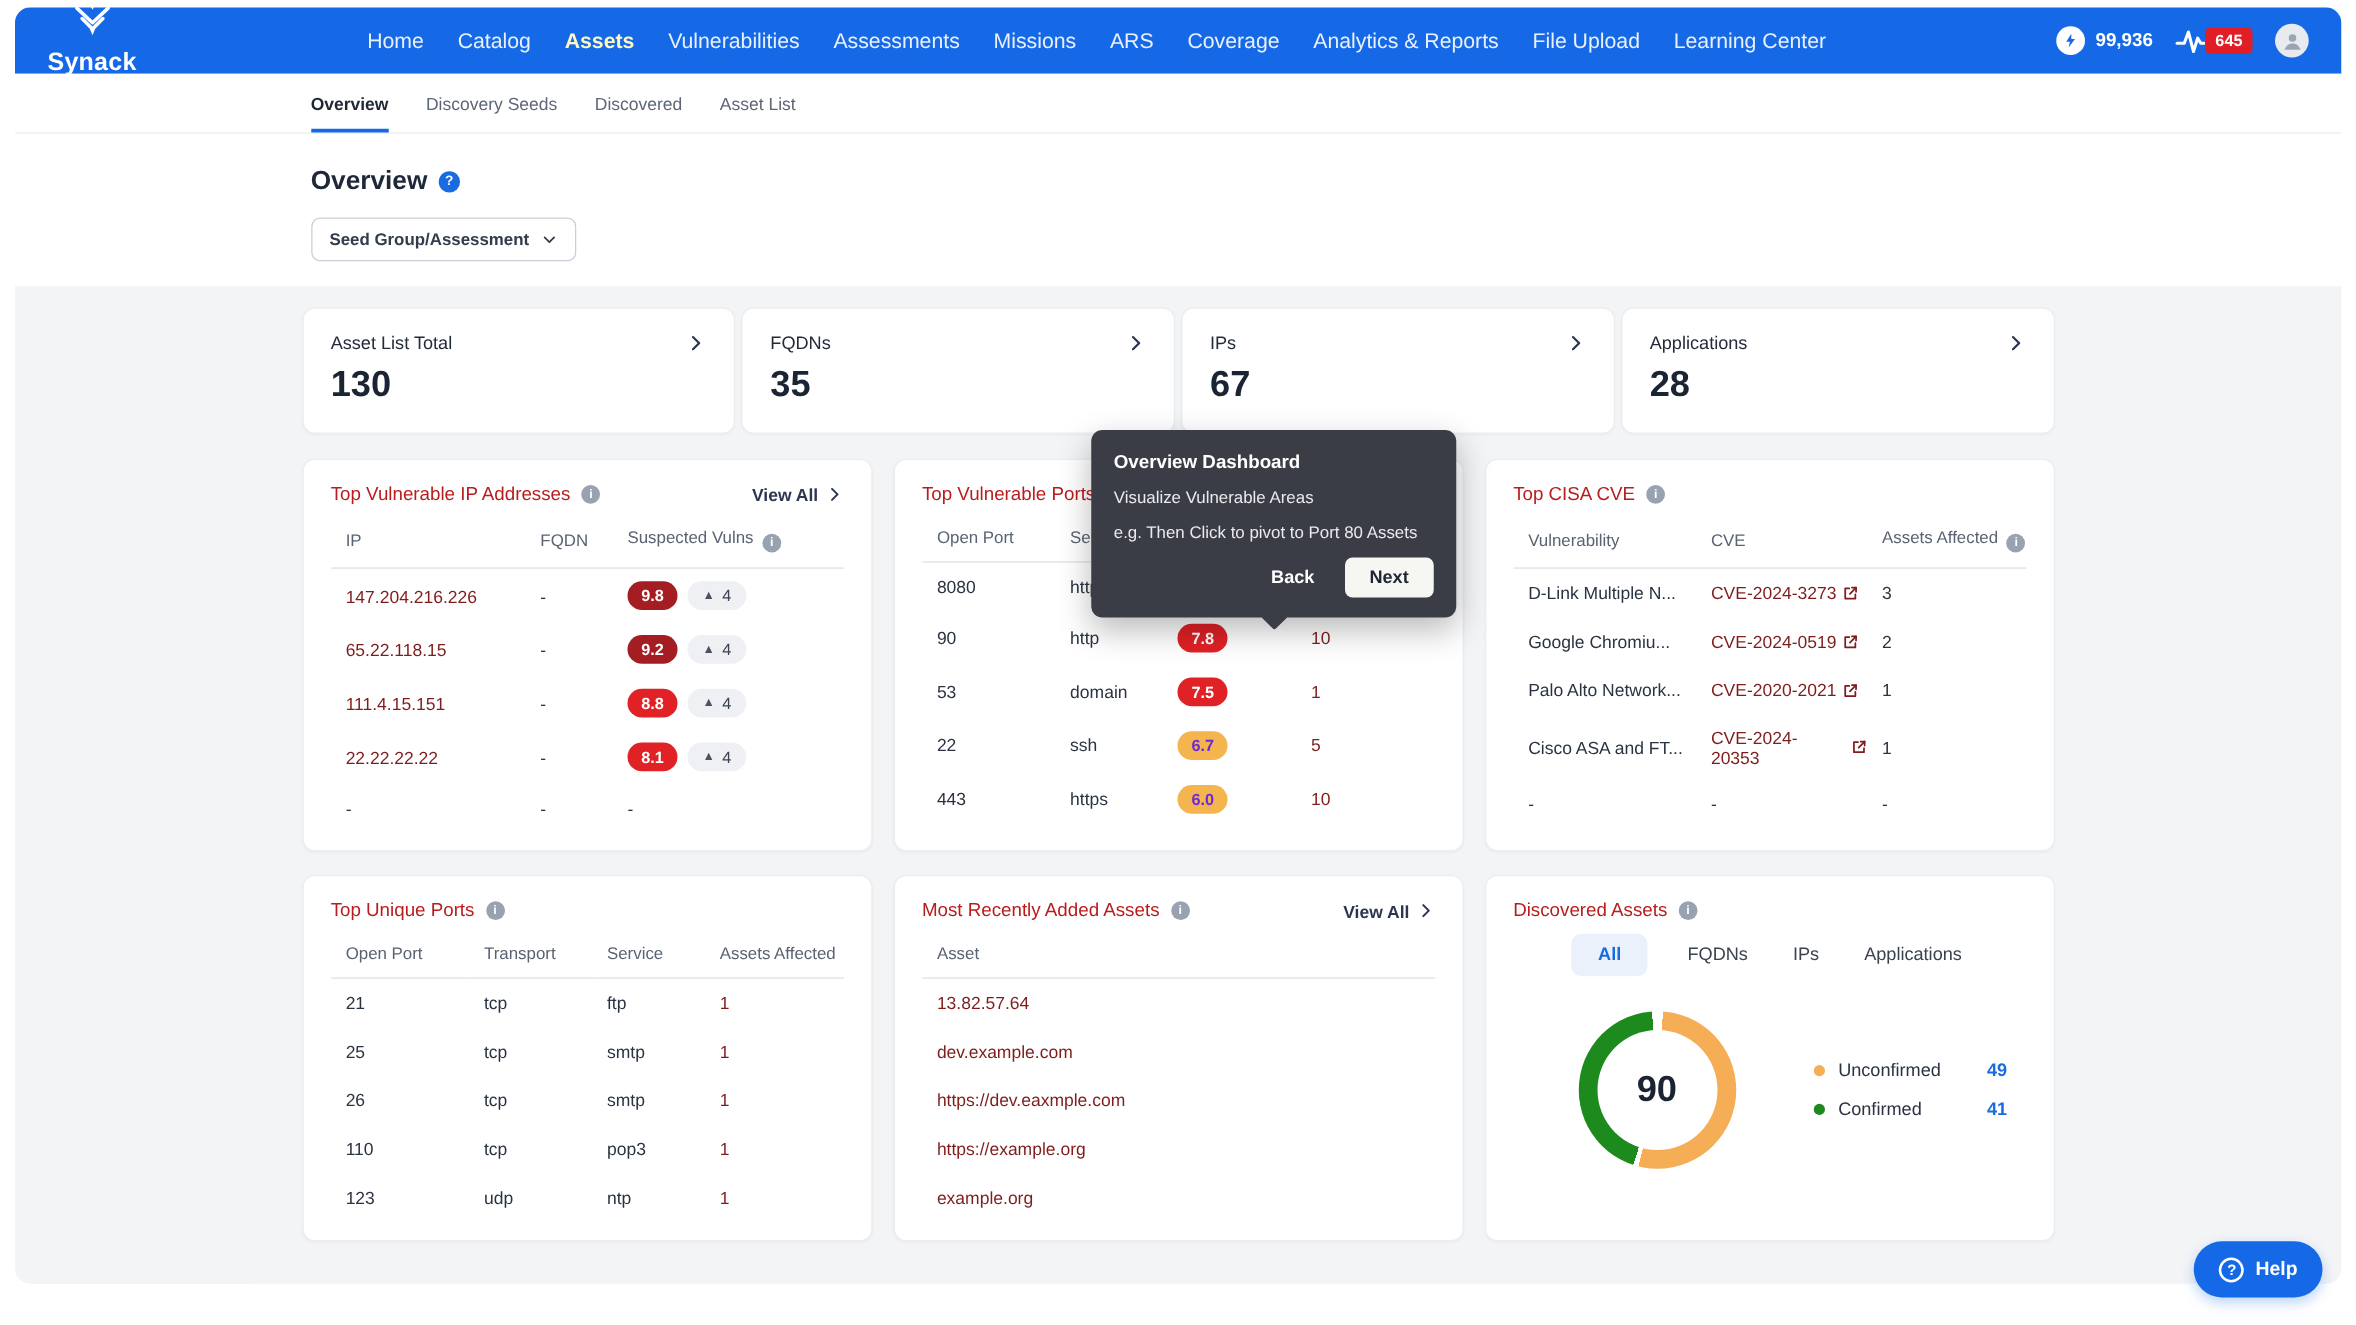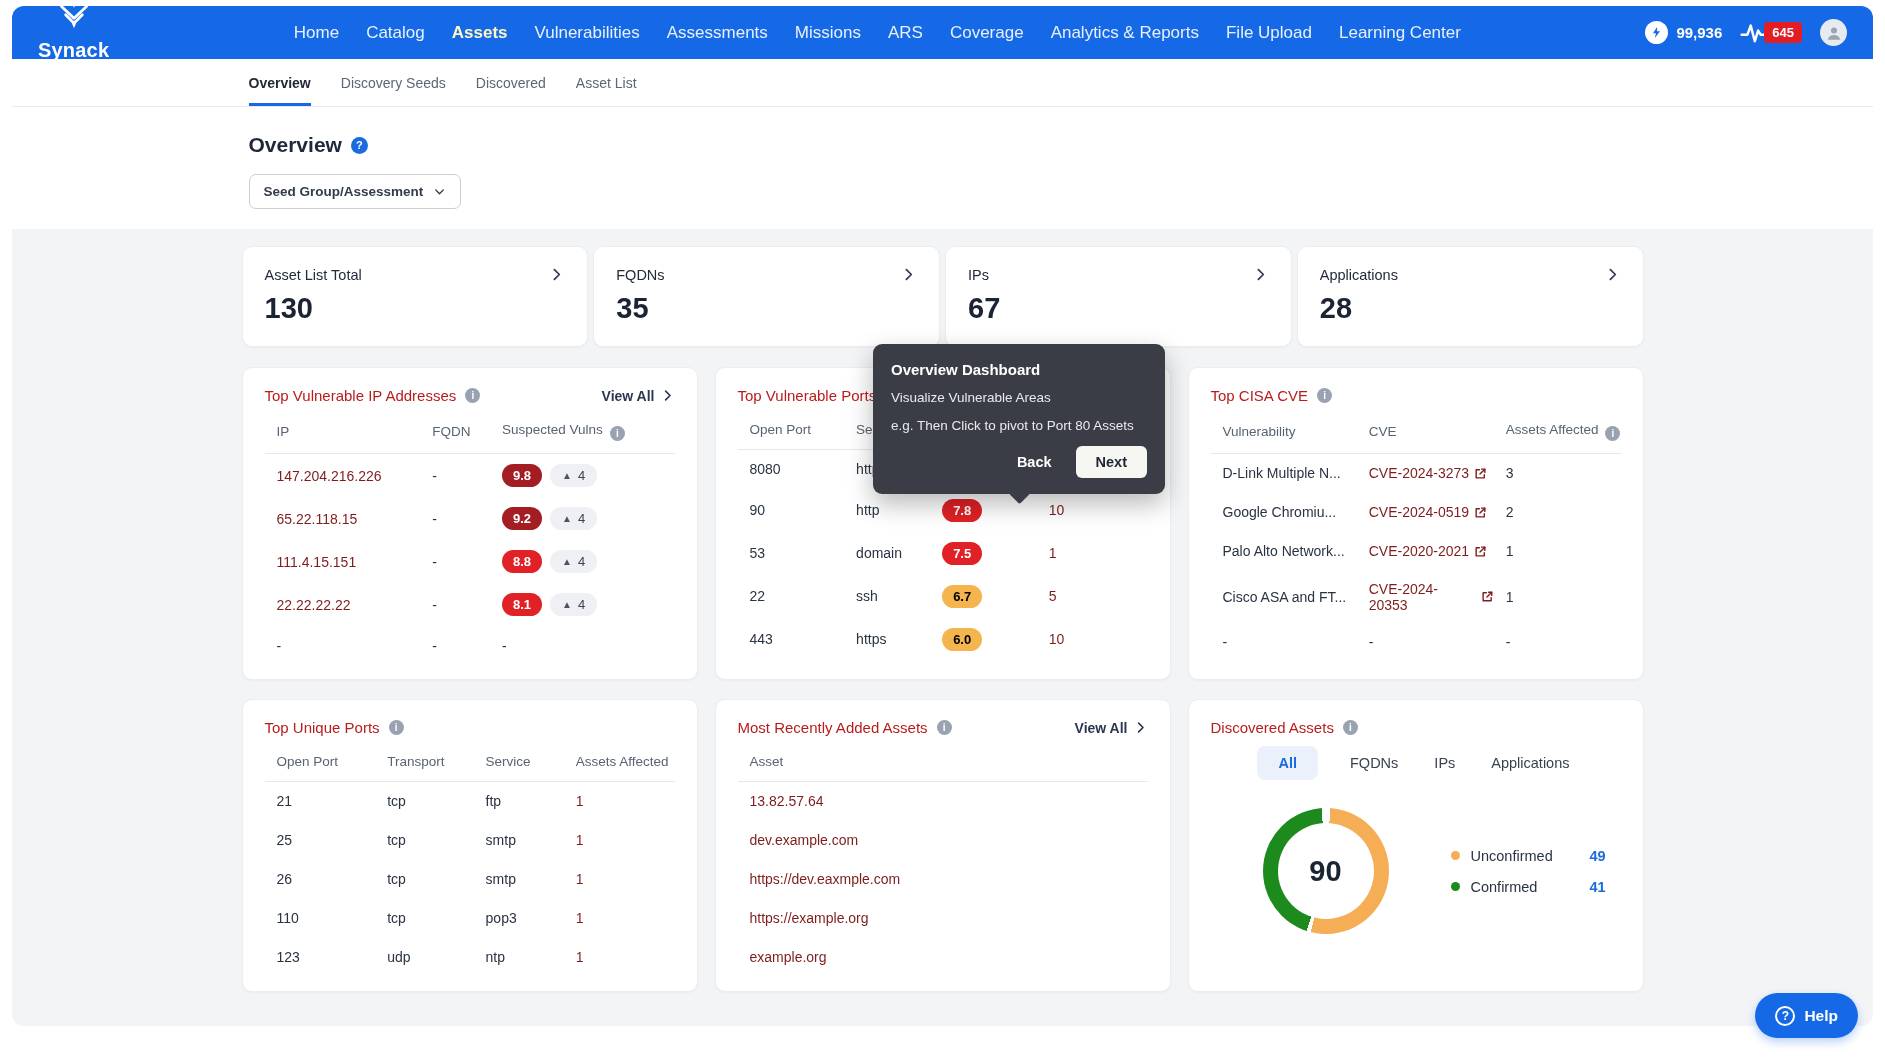--- a/index.html
+++ b/index.html
@@ -97,21 +97,21 @@
   a.lnk { color:#7f1d1d; text-decoration:none; cursor:pointer; }
   .cve-lnk { display:inline-flex; align-items:center; gap:5px; }
 
   .vuln-cell { display:flex; align-items:center; gap:8px; }
   .pill {
     min-width:40px; text-align:center; border-radius:13px; padding:4px 10px;
     font-size:13px; font-weight:700; color:#fff; display:inline-block;
   }
   .sev-critical { background:#a31d23; }
   .sev-high { background:#e02126; }
-  .sev-medium { background:#f4b54e; color:#000000; }
+  .sev-medium { background:#f4b54e; color:#6d28d9; }
   .count-pill {
     background:#eef0f3; border-radius:13px; padding:4px 12px;
     display:inline-flex; align-items:center; gap:6px; font-size:13px; color:#3a4352;
   }
   .tri { font-size:10px; color:#4a5364; line-height:1; }
 
   
   .mini-tabs { display:flex; align-items:center; justify-content:center; gap:28px; margin-top:10px; }
   .mini-tab { font-size:14.5px; font-weight:500; color:#39424f; cursor:pointer; padding:9px 4px; border-radius:8px; }
   .mini-tab.active { background:#eaf1fb; color:#1a6be0; font-weight:700; padding:9px 21px; }

